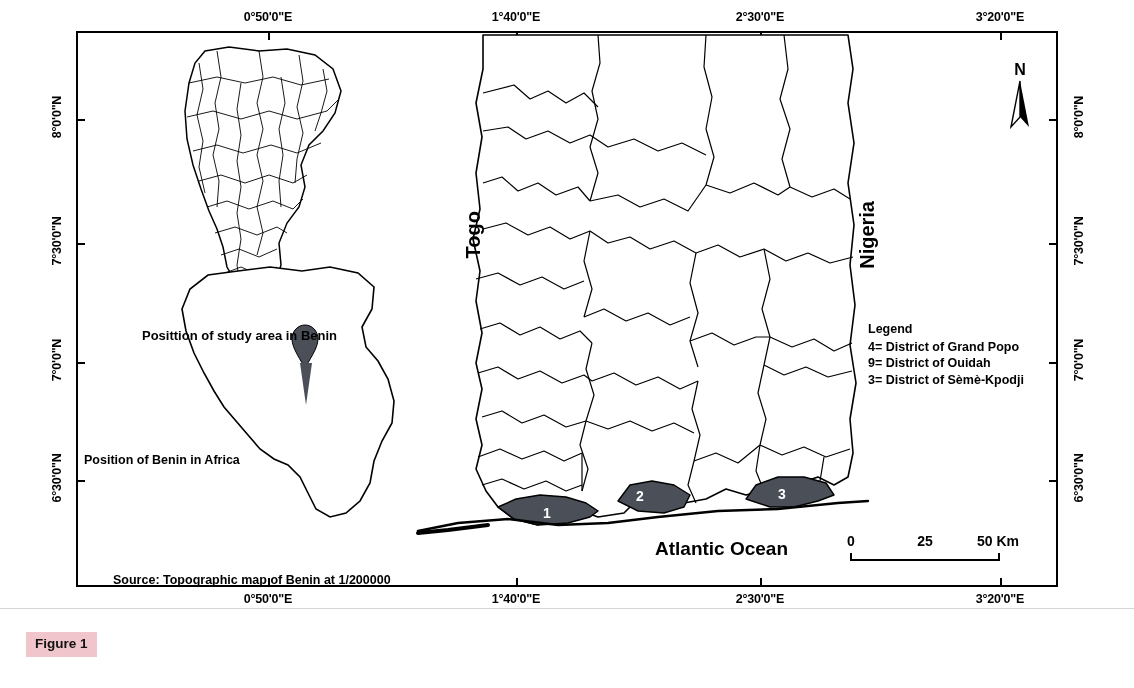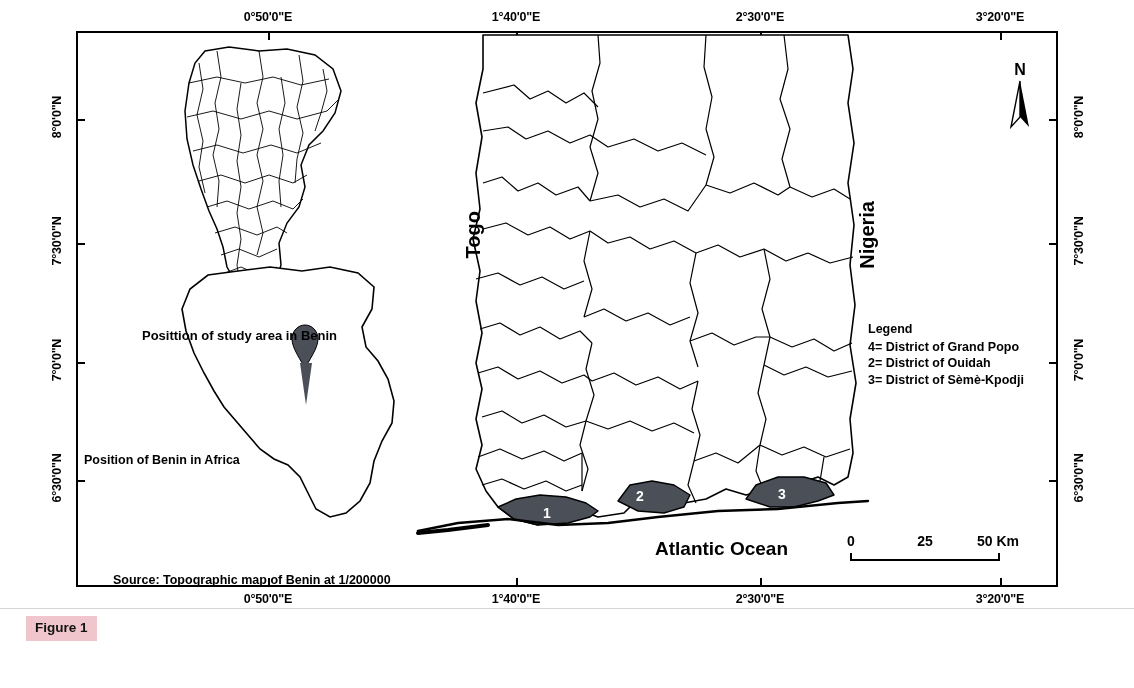--- a/index.html
+++ b/index.html
@@ -138,21 +138,21 @@
   #scalebar .sb-label {
     position: absolute; top: 0;
     font-size: 14px; font-weight: bold;
     transform: translateX(-50%);
     white-space: nowrap;
   }
 
   
   #caption-row {
     position: absolute;
-    left: 0; top: 592px;
+    left: 0; top: 608px;
     width: 1118px; height: 76px;
   }
   #caption-badge {
     position: absolute;
     left: 26px; top: 24px;
     background: #f0c6cc;
     color: #111;
     font-size: 13.5px;
     font-weight: bold;
     padding: 5px 9px 6px 9px;
@@ -339,21 +339,21 @@
       <div class="map-text" id="label-nigeria">Nigeria</div>
       <div class="map-text" id="label-ocean">Atlantic Ocean</div>
 
       <div class="map-text" id="label-inset-benin">Posittion of study area in Benin</div>
       <div class="map-text" id="label-inset-africa">Position of Benin in Africa</div>
       <div class="map-text" id="label-source">Source: Topographic map of Benin at 1/200000</div>
 
       <div id="legend">
         <div class="legend-title">Legend</div>
         <div>4= District of Grand Popo</div>
-        <div>2= District of Ouidah</div>
+        <div>9= District of Ouidah</div>
         <div>3= District of Sèmè-Kpodji</div>
       </div>
 
       <div class="district-num" id="dist-1">1</div>
       <div class="district-num" id="dist-2">2</div>
       <div class="district-num" id="dist-3">3</div>
 
       <div id="north-arrow">
         <div class="n-letter">N</div>
         <svg width="34" height="54" viewBox="0 0 34 54">

